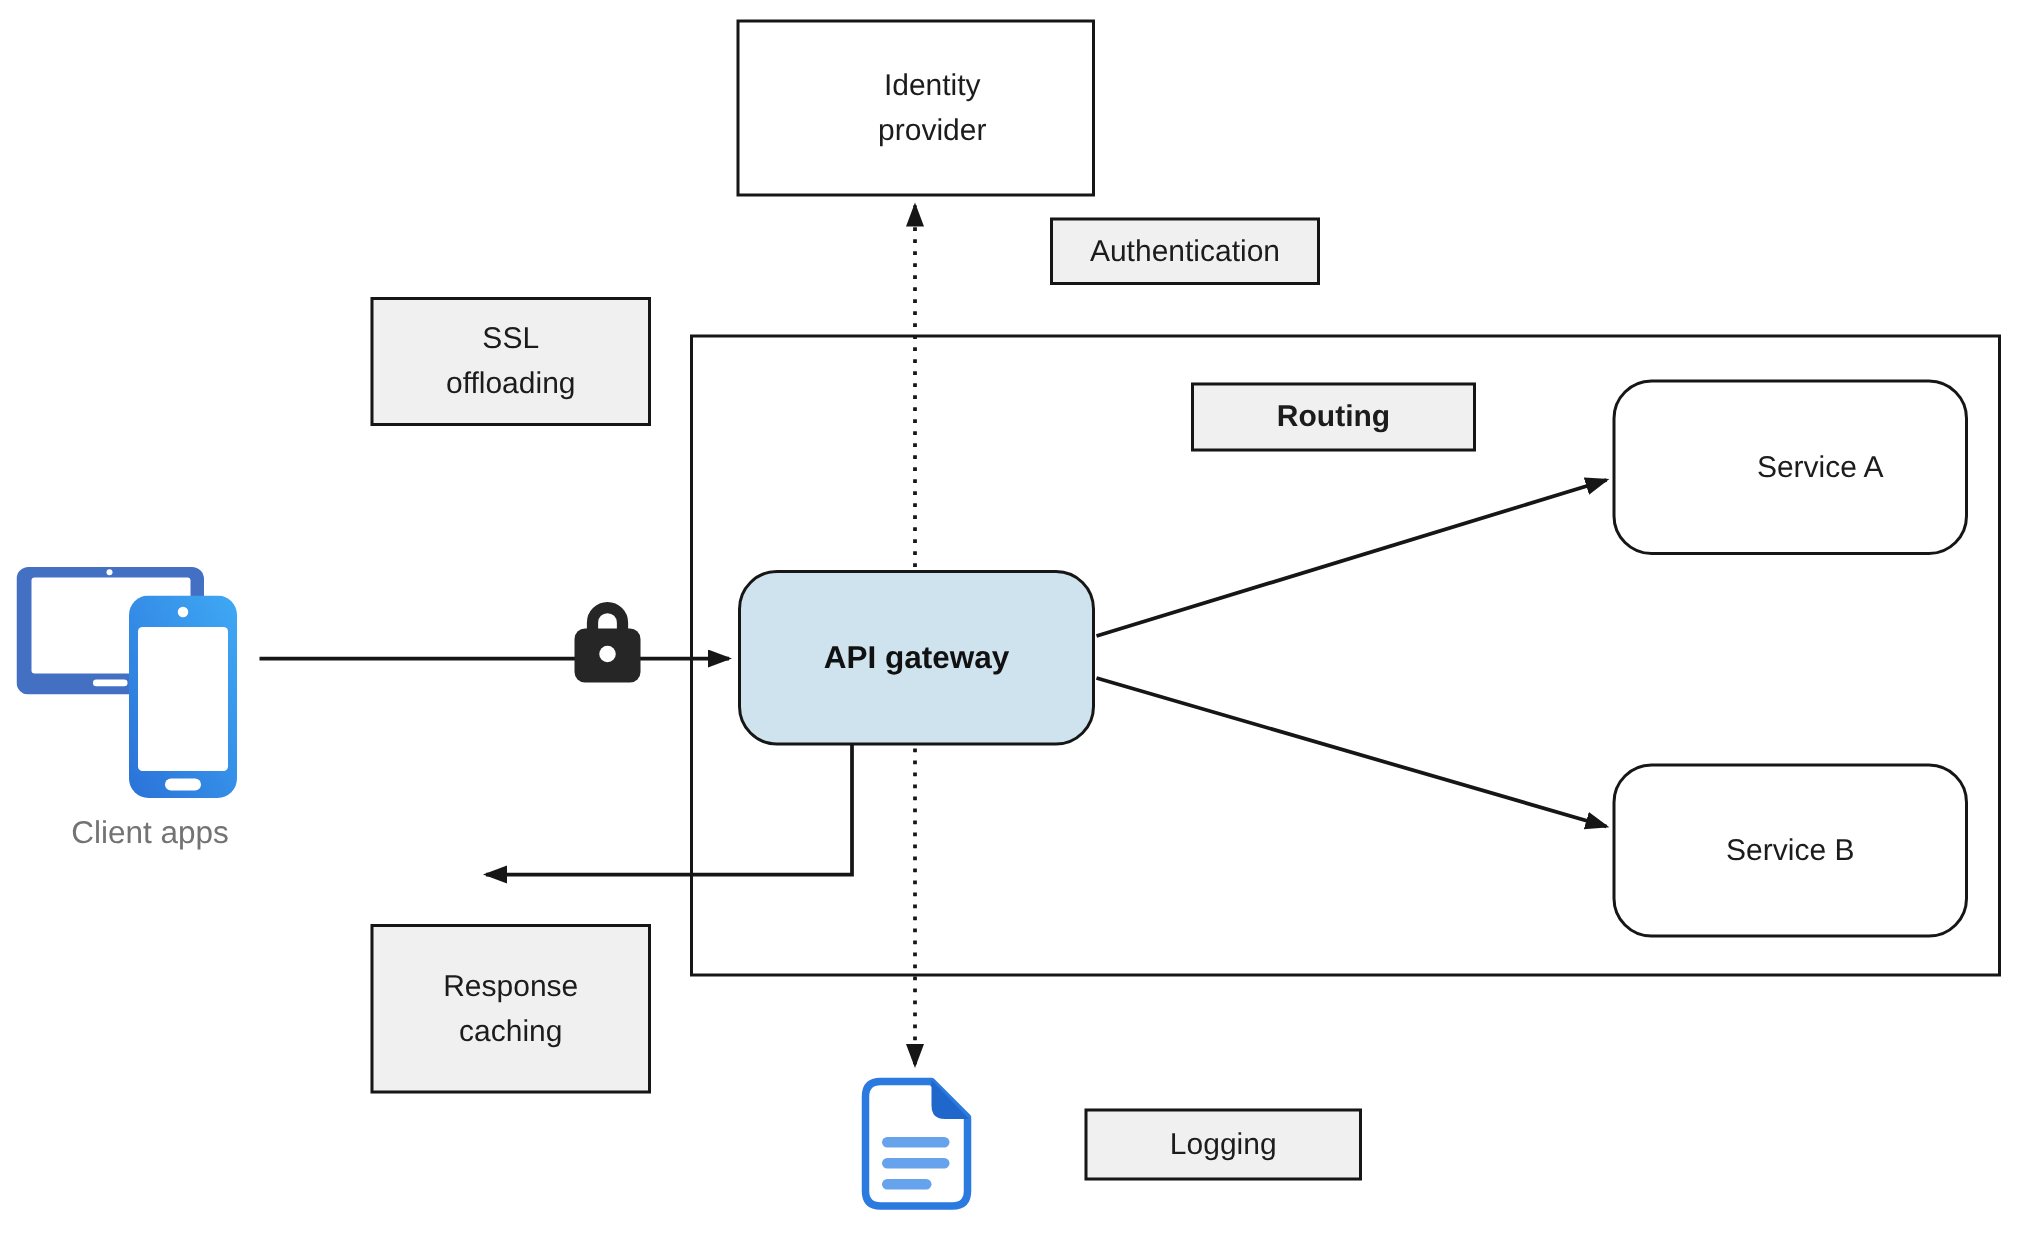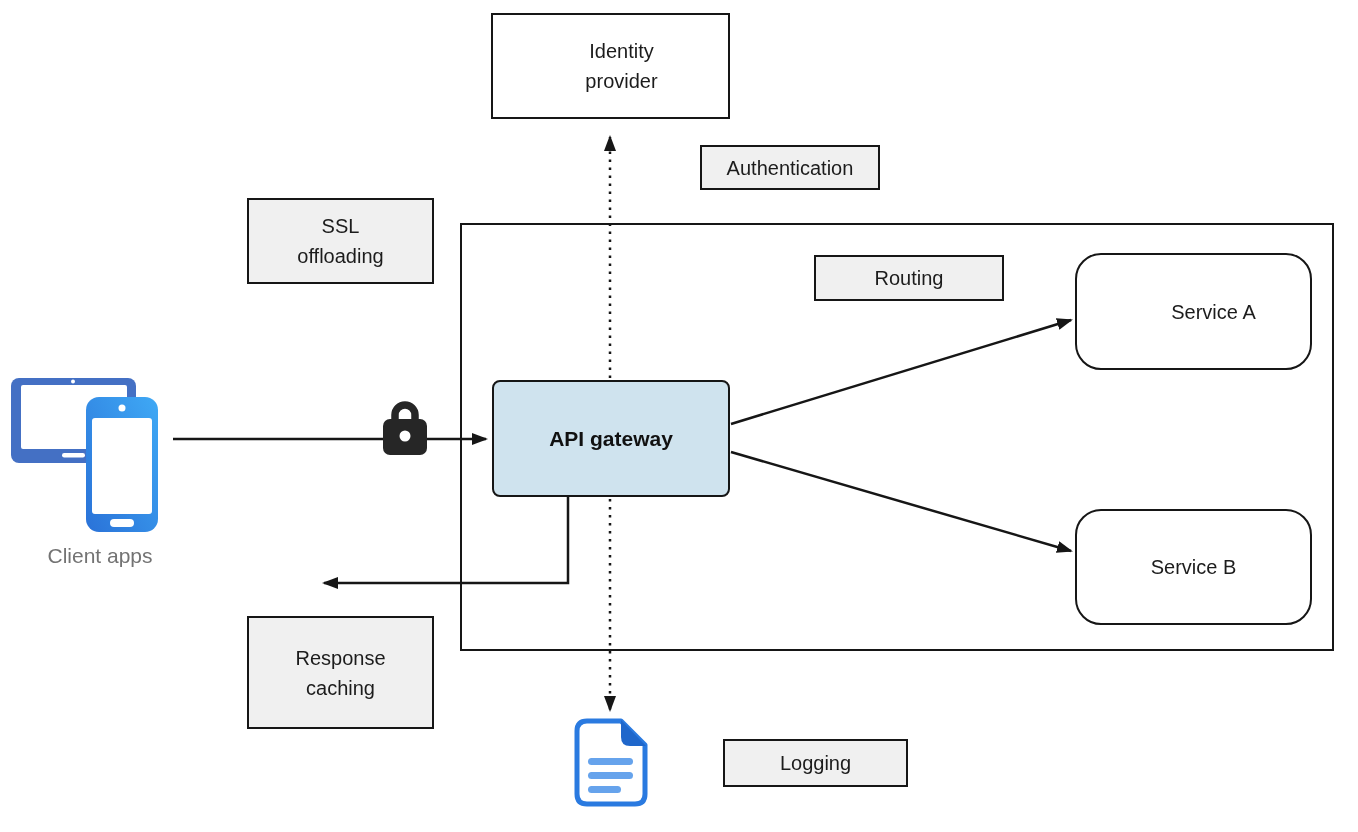--- a/index.html
+++ b/index.html
@@ -31,21 +31,21 @@
     z-index: 2;
     white-space: pre-line;
   }
   .plain  { background: #ffffff; border: 2.5px solid #161616; }
   .gray   { background: #f0f0f0; border: 2.5px solid #161616; }
   .frame  { background: transparent; border: 2.5px solid #161616; }
   .svc    { border-radius: 26px; }
   .gateway {
     background: #cfe3ee;
     border: 2.5px solid #161616;
-    border-radius: 8px;
+    border-radius: 26px;
     font-weight: 700;
     font-size: 21px;
     color: #111111;
   }
   .caption {
     position: absolute;
     text-align: center;
     font-size: 21px;
     color: #737373;
     z-index: 2;
@@ -72,29 +72,29 @@
 
     <line x1="731" y1="424" x2="1071" y2="320" stroke="#161616" stroke-width="2.5" marker-end="url(#arr)"></line>
 
     <line x1="731" y1="452" x2="1071" y2="551" stroke="#161616" stroke-width="2.5" marker-end="url(#arr)"></line>
 
     <polyline points="568,496 568,583 324,583" fill="none" stroke="#161616" stroke-width="2.5" marker-end="url(#arr)"></polyline>
   </svg>
 
   <div class="box frame" style="left:460px; top:223px; width:874px; height:428px; z-index:1;"></div>
 
-  <div class="box plain" style="left:491px; top:13px; width:239px; height:106px;padding-left:22px;">Identity
+  <div class="box plain" style="left:491px; top:13px; width:239px; height:118px;padding-left:22px;">Identity
 provider</div>
 
   <div class="box gray" style="left:247px; top:198px; width:187px; height:86px;">SSL
 offloading</div>
 
   <div class="box gray" style="left:700px; top:145px; width:180px; height:45px;">Authentication</div>
 
-  <div class="box gray" style="left:814px; top:255px; width:190px; height:46px;">Routing</div>
+  <div class="box gray" style="left:794px; top:255px; width:190px; height:46px;font-weight:bold;">Routing</div>
 
   <div class="box plain svc" style="left:1075px; top:253px; width:237px; height:117px;padding-left:40px;">Service A</div>
 
   <div class="box plain svc" style="left:1075px; top:509px; width:237px; height:116px;">Service B</div>
 
   <div class="box gateway" style="left:492px; top:380px; width:238px; height:117px;">API gateway</div>
 
   <div class="box gray" style="left:247px; top:616px; width:187px; height:113px;">Response
 caching</div>
 

